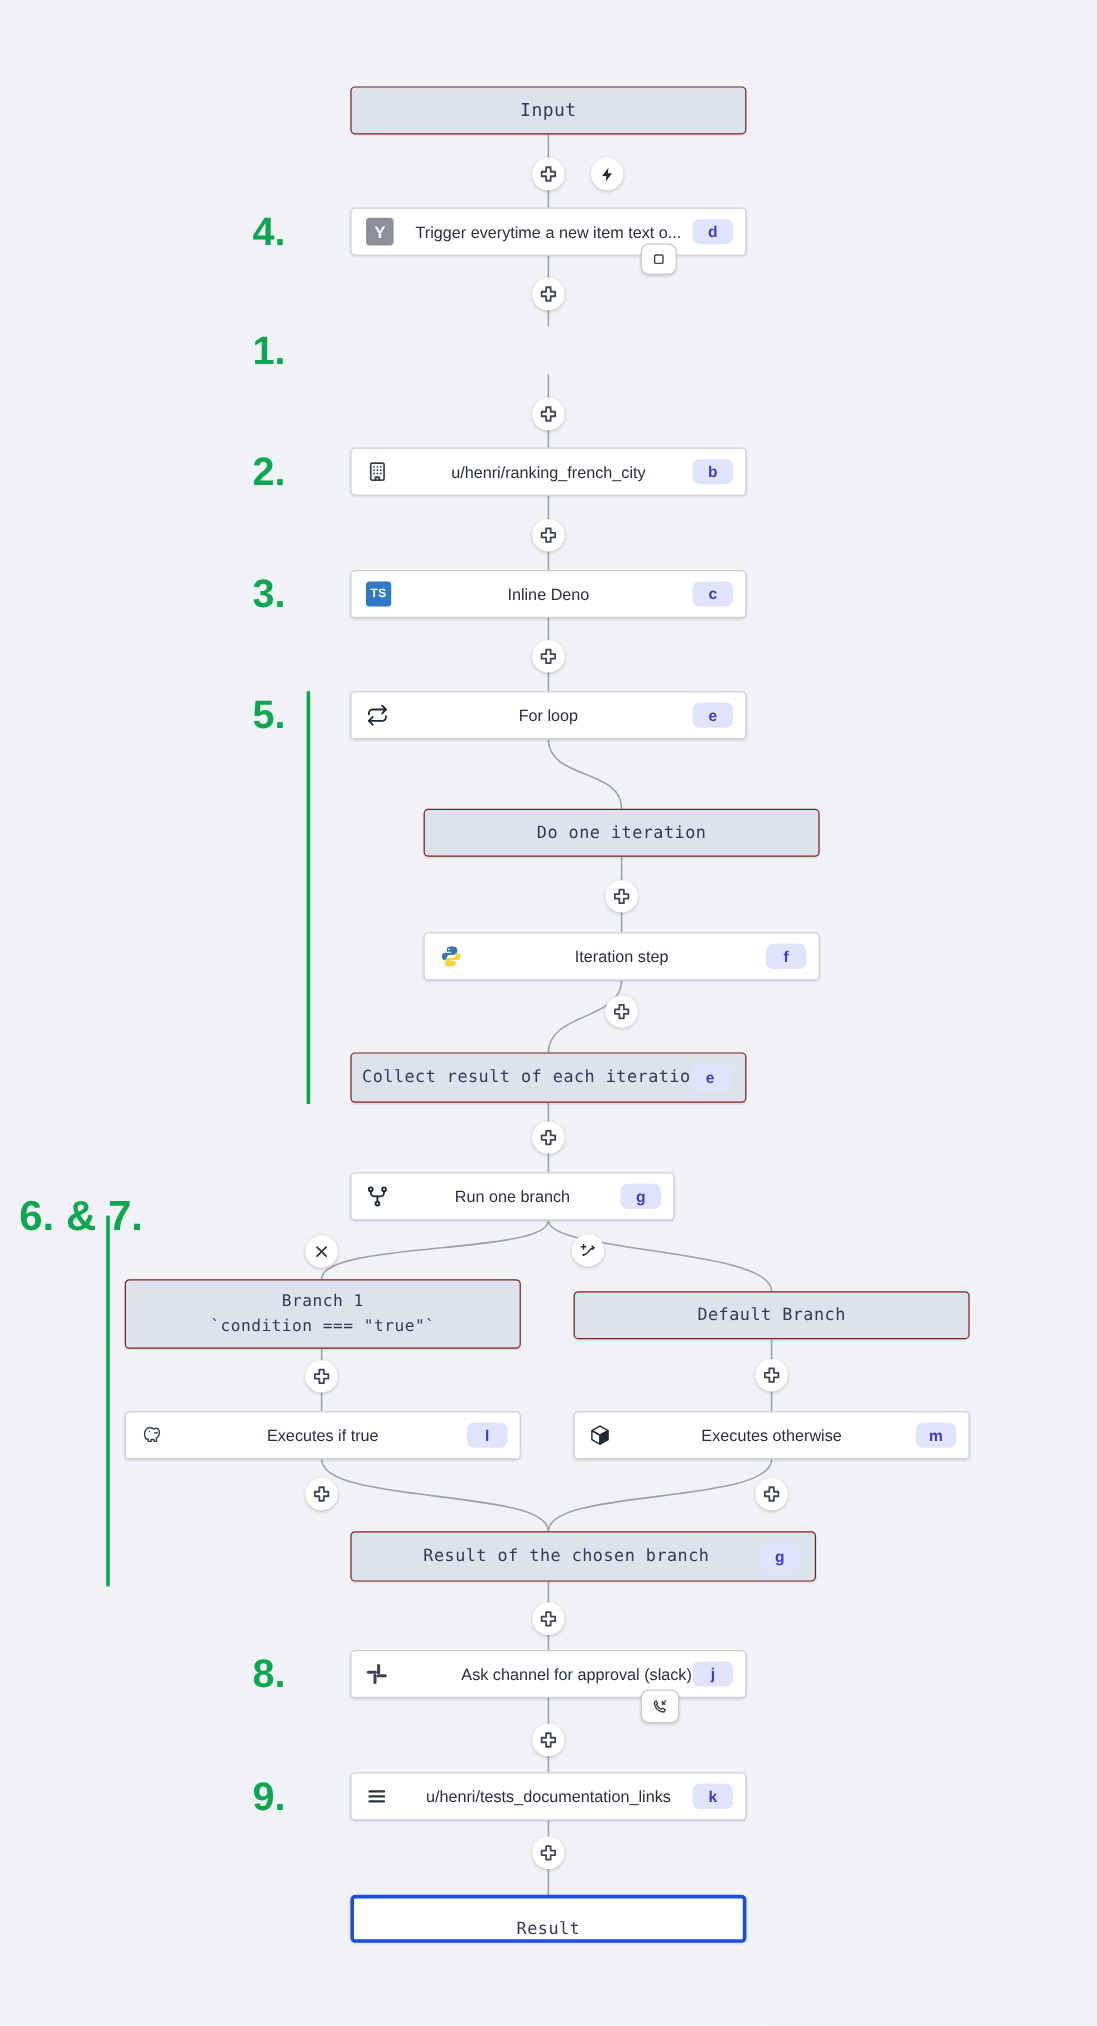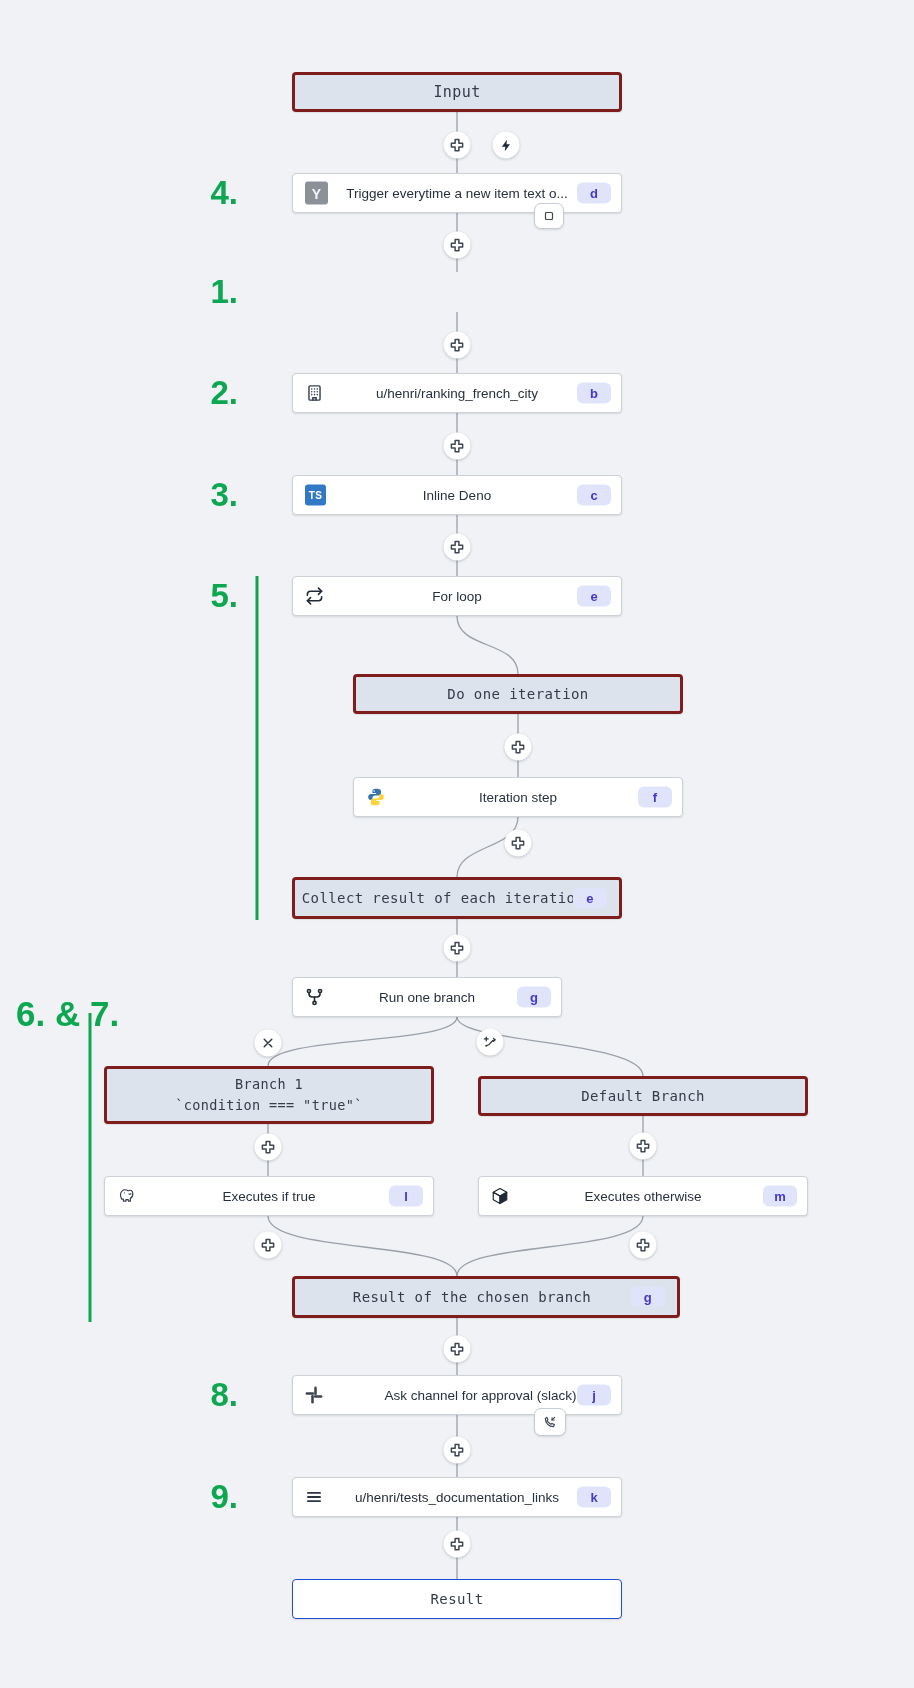--- a/index.html
+++ b/index.html
@@ -1,26 +1,26 @@
 <!DOCTYPE html>
 <html><head>
 <meta charset="utf-8">
 <style>
   html,body{margin:0;padding:0;}
   .canvas{position:relative;width:914px;height:1688px;background:#f0f2f5;font-family:"Liberation Sans",sans-serif;overflow:hidden;}
   svg.wires{position:absolute;left:0;top:0;z-index:1;}
   .node{position:absolute;height:40px;background:#ffffff;border:1px solid #cdd2d9;border-radius:4px;
         box-shadow:0 1px 2px rgba(15,23,42,.12);display:flex;align-items:center;justify-content:center;
         font-size:13.5px;color:#27303d;z-index:2;box-sizing:border-box;cursor:pointer;}
-  .vbox{position:absolute;background:#dde3ec;border:3px solid #7f1d1d;border-radius:4px;
+  .vbox{position:absolute;background:#dde3ec;border:1px solid #7f1d1d;border-radius:4px;
         display:flex;align-items:center;justify-content:center;
         font-family:"DejaVu Sans Mono",monospace;font-size:14px;color:#323c4b;letter-spacing:.4px;
         box-shadow:0 1px 1px rgba(15,23,42,.08);z-index:2;box-sizing:border-box;cursor:pointer;}
-  .wbox{position:absolute;background:#ffffff;border:1px solid #1d4ed8;border-radius:4px;
-        display:flex;align-items:center;justify-content:center;
+  .wbox{position:absolute;background:#ffffff;border:3px solid #1d4ed8;border-radius:4px;
+        display:flex;align-items:flex-end;justify-content:center;
         font-family:"DejaVu Sans Mono",monospace;font-size:14px;color:#323c4b;letter-spacing:.4px;
         box-shadow:0 1px 2px rgba(15,23,42,.10);z-index:2;box-sizing:border-box;}
   .nicon{position:absolute;left:12px;top:50%;transform:translateY(-50%);display:flex;align-items:center;}
   .badge{position:absolute;right:10px;top:50%;transform:translateY(-50%);min-width:18px;height:21px;padding:0 8px;
          background:#e0e4fb;color:#4339c8;border-radius:6px;font-weight:700;font-size:13px;
          display:flex;align-items:center;justify-content:center;font-family:"Liberation Sans",sans-serif;}
   .circle{position:absolute;width:27px;height:27px;border-radius:50%;background:#fff;
           box-shadow:0 1px 3px rgba(15,23,42,.22);display:flex;align-items:center;justify-content:center;
           transform:translate(-50%,-50%);z-index:3;cursor:pointer;}
   .minibtn{position:absolute;background:#fff;border:1px solid #c6ccd4;border-radius:7px;

